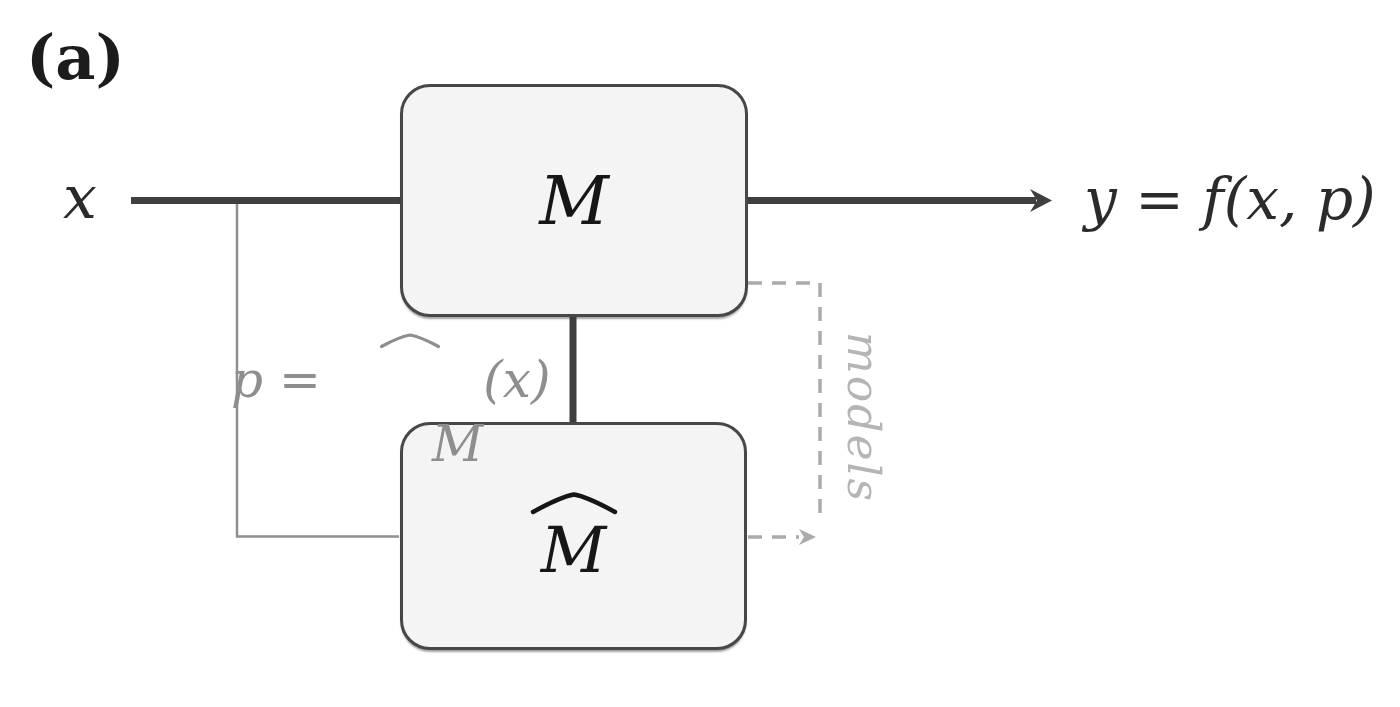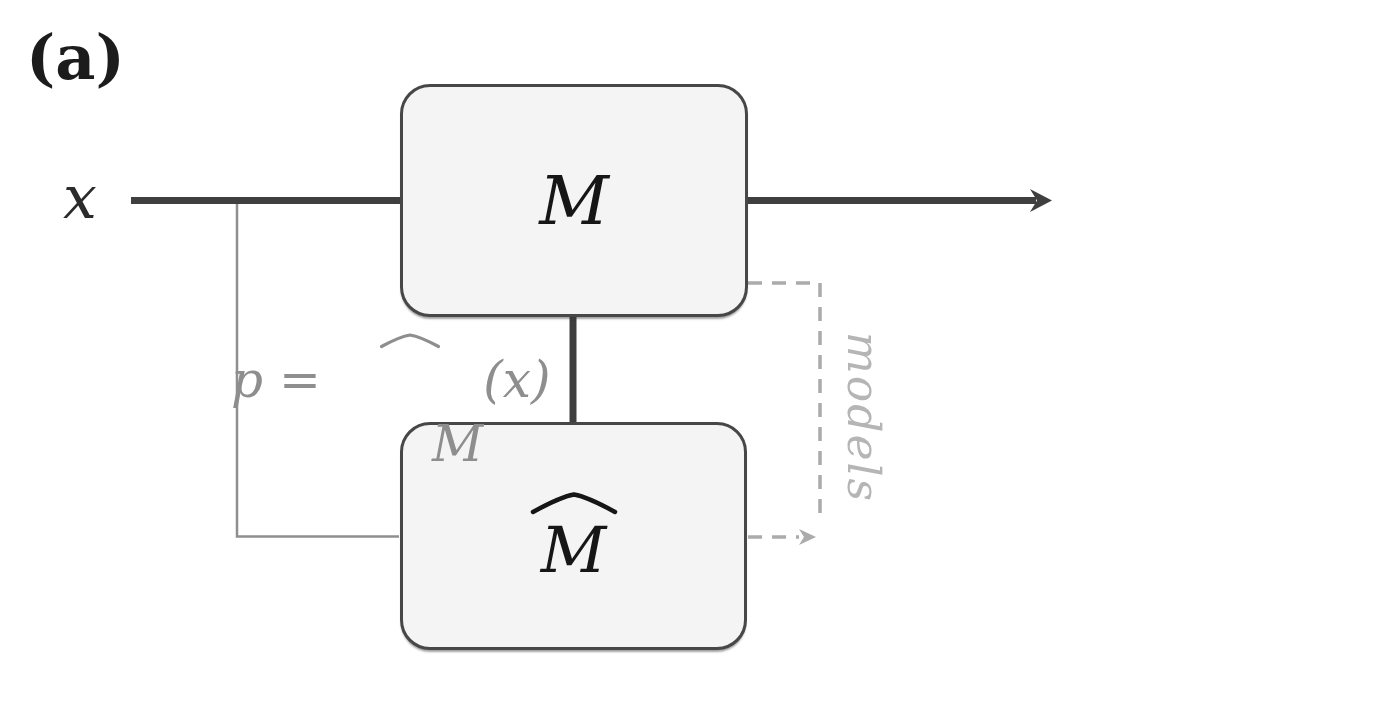--- a/index.html
+++ b/index.html
@@ -161,20 +161,21 @@
 
   <div class="box box-mhat">
     <span class="mhat-wrap">
       <svg class="hat-svg" width="88" height="24" viewBox="0 0 88 24">
         <path d="M3 21 Q 30 6 44 3.5 Q 58 6 85 21" fill="none" stroke="#161616" stroke-width="4.5" stroke-linecap="round" stroke-linejoin="round"></path>
       </svg>
       <span class="box-letter">M</span>
     </span>
   </div>
 
+  <div class="math output-label">y = f(x, p)</div>
 
   <div class="param-label">
     <span>p = </span><span class="mhat-inline">
       <svg class="hat-svg" width="62" height="17" viewBox="0 0 62 17">
         <path d="M2.5 14.5 Q 21 4.5 31 3 Q 41 4.5 59.5 14.5" fill="none" stroke="#8e8e8e" stroke-width="3.2" stroke-linecap="round" stroke-linejoin="round"></path>
       </svg><span>M</span>
     </span><span>(x)</span>
   </div>
 
   <div class="models-label">models</div>

